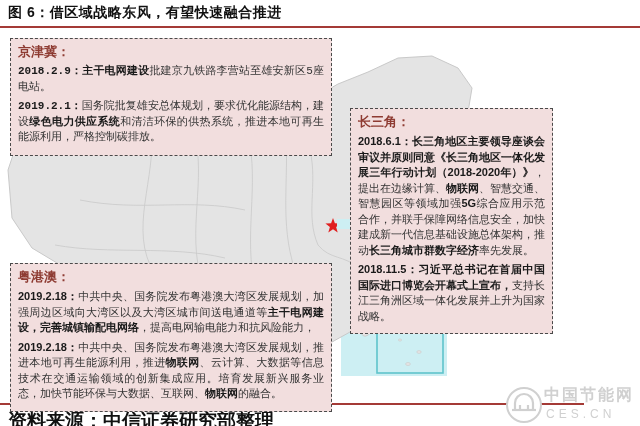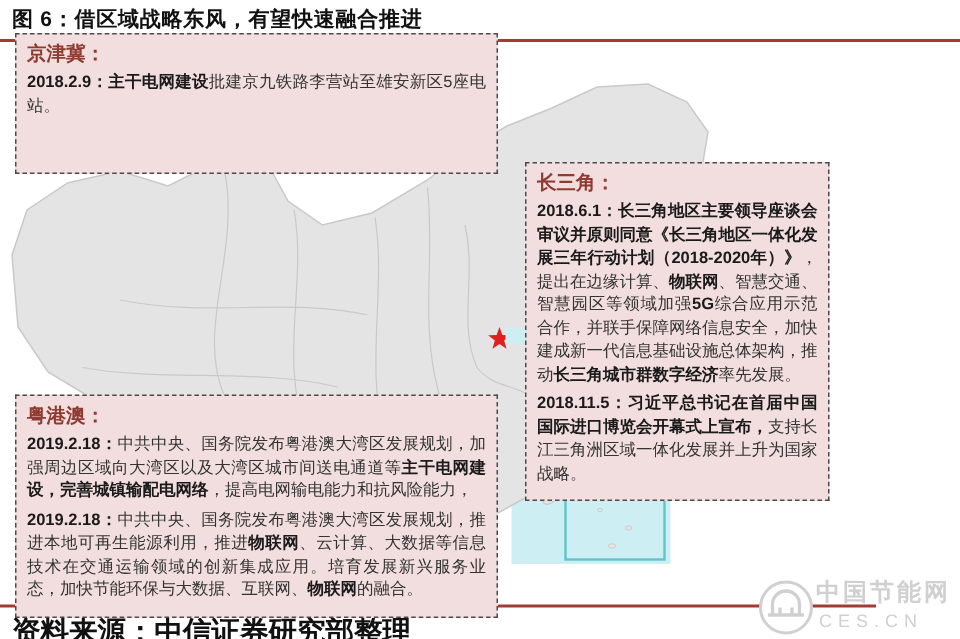--- a/index.html
+++ b/index.html
@@ -12,21 +12,21 @@
     letter-spacing:.5px;white-space:nowrap;text-align:right;
   }
   .rule-top{position:absolute;left:0;top:26px;width:640px;height:2px;background:var(--accent);}
   .rule-bottom{position:absolute;left:0;top:403px;width:584px;height:2px;background:var(--accent);}
   .source-line{position:absolute;left:8px;top:408px;font-size:19px;font-weight:bold;color:#111;}
   #map-svg{position:absolute;left:0;top:0;}
   .policy-box{
     position:absolute;background:var(--box-bg);border:1.5px dashed var(--box-border);
     padding:4px 7px 5px 7px;box-sizing:border-box;z-index:3;
   }
-  .box-jjj{left:10px;top:22px;width:322px;min-height:94px;}
+  .box-jjj{left:10px;top:38px;width:322px;min-height:94px;font-family:Liberation Mono, monospace;}
   .box-csj{left:350px;top:108px;width:203px;min-height:176px;}
   .box-gga{left:10px;top:263px;width:322px;min-height:113px;}
   .box-title{font-size:13px;font-weight:bold;color:var(--box-title);margin:0 0 2px 0;}
   .pol-item{margin:3px 0 4px 0;font-size:11px;line-height:15.5px;color:#333;text-align:justify;}
   .pol-item b{color:#1a1a1a;}
   .connector{
     position:absolute;left:337px;top:219px;width:16px;height:10px;
     background:var(--sea);z-index:2;
   }
   .watermark{position:absolute;right:0px;bottom:0px;z-index:5;}
@@ -86,20 +86,21 @@
 
   <div class="connector"></div>
 
   <div class="fig-title">图 6：借区域战略东风，有望快速融合推进</div>
   <div class="rule-top"></div>
 
   <div class="policy-box box-jjj">
     <p class="box-title">京津冀：</p>
     <div>
         <p class="pol-item"><b>2018.2.9：</b><b>主干电网建设</b><span>批建京九铁路李营站至雄安新区5座电站。</span></p>
+        <p class="pol-item"><b>2019.2.1：</b><span>国务院批复雄安总体规划，要求优化能源结构，建设</span><b>绿色电力供应系统</b><span>和清洁环保的供热系统，推进本地可再生能源利用，严格控制碳排放。</span></p>
       </div>
   </div>
 
   <div class="policy-box box-csj">
     <p class="box-title">长三角：</p>
     <div>
         <p class="pol-item"><b>2018.6.1：</b><b>长三角地区主要领导座谈会审议并原则同意《长三角地区一体化发展三年行动计划（2018-2020年）》</b><span>，提出在边缘计算、</span><b>物联网</b><span>、智慧交通、智慧园区等领域加强</span><b>5G</b><span>综合应用示范合作，并联手保障网络信息安全，加快建成新一代信息基础设施总体架构，推动</span><b>长三角城市群数字经济</b><span>率先发展。</span></p>
         <p class="pol-item"><b>2018.11.5：</b><b>习近平总书记在首届中国国际进口博览会开幕式上宣布，</b><span>支持长江三角洲区域一体化发展并上升为国家战略。</span></p>
       </div>
   </div>

